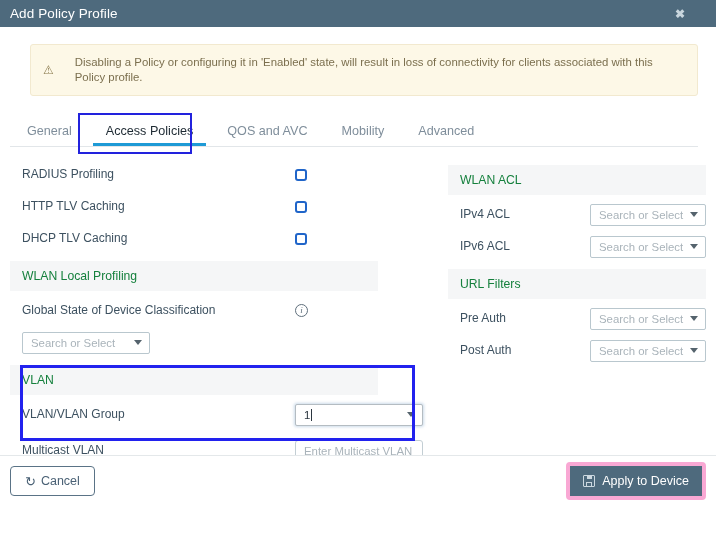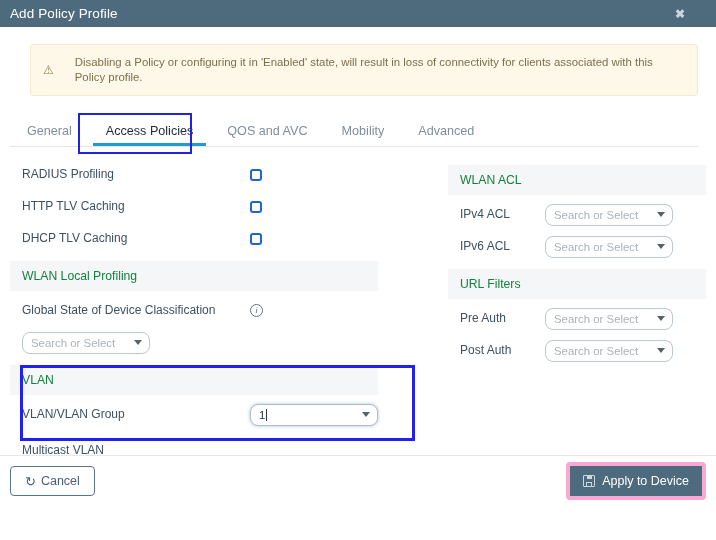--- a/index.html
+++ b/index.html
@@ -134,20 +134,21 @@
     padding-left: 8px;
     box-sizing: border-box;
   }
 
   
   .row {
     display: flex;
     align-items: center;
     min-height: 32px;
     padding: 0 0 0 12px;
+    gap: 45px;
   }
   .row-label {
     font-size: 12px;
     color: #3d5160;
     line-height: 1.25;
   }
   .col-left .row-label { width: 228px; flex: none; }
   .col-right .row-label { width: 85px; flex: none; }
 
   .section-head {
@@ -183,21 +184,21 @@
     align-items: center;
     justify-content: center;
     line-height: 1;
     box-sizing: border-box;
     cursor: pointer;
   }
   .select {
     width: 128px;
     height: 22px;
     border: 1px solid #b9c7ce;
-    border-radius: 8px;
+    border-radius: 2px;
     background: #fff;
     display: flex;
     align-items: center;
     justify-content: space-between;
     padding: 0 7px 0 8px;
     box-sizing: border-box;
     font-size: 11.4px;
     color: #a9b3ba;
     cursor: pointer;
     text-align: center;
@@ -379,20 +380,23 @@
           <span class="row-label">VLAN/VLAN Group</span>
           <span class="select focused">
             <span><span class="value">1</span><span class="caret-blink"></span></span>
             <span class="caret"></span>
           </span>
         </div>
       </div>
 
       <div class="row" style="margin-top:4px;text-decoration:underline;">
         <span class="row-label">Multicast VLAN</span>
+        <span class="textinput">
+          <span>Enter Multicast VLAN</span>
+        </span>
       </div>
 
     </div>
 
     <div class="col-right">
 
       <div class="section-head">WLAN ACL</div>
 
       <div class="row">
         <span class="row-label">IPv4 ACL</span>

